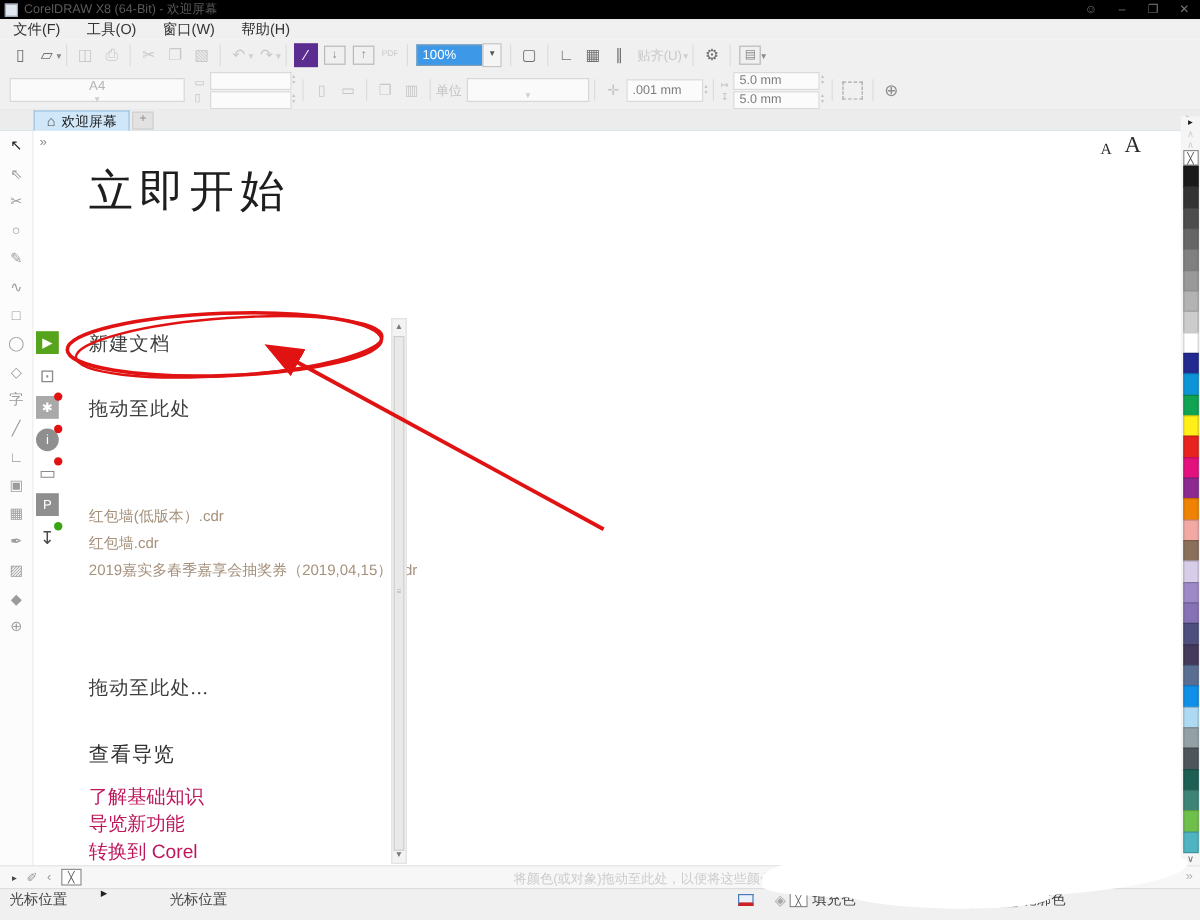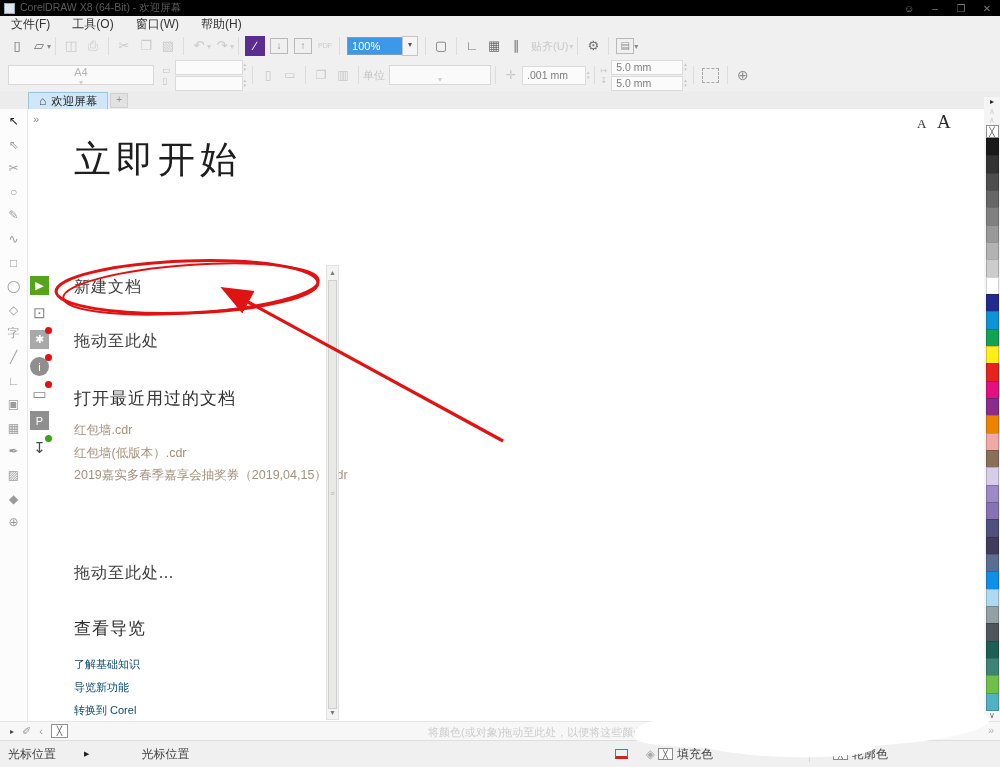--- a/index.html
+++ b/index.html
@@ -48,21 +48,21 @@
   .tool.active{color:#1c1c1c;}
   
   .main{position:absolute;left:28px;top:109px;right:16px;bottom:46px;background:#fff;}
   .collapse{position:absolute;left:5px;top:4px;font-size:11px;color:#8a8a8a;}
   .wheading{position:absolute;left:46px;top:26px;font-family:"Liberation Serif","DejaVu Serif",serif;font-size:37px;color:#1e1e1e;letter-spacing:5px;text-align:right;}
   .witem{position:absolute;left:46px;font-family:"Liberation Serif","DejaVu Serif",serif;font-size:16px;color:#3d3d3d;letter-spacing:1px;}
   .wsection{position:absolute;left:46px;font-family:"Liberation Serif","DejaVu Serif",serif;font-size:17px;color:#2f2f2f;letter-spacing:1px;}
   .recents{position:absolute;left:46px;top:310px;}
   .recent-file{font-size:12.5px;line-height:22.7px;color:#a5917c;}
   .tours{position:absolute;left:46px;top:544px;}
-  .tour-link{font-size:11px;line-height:23px;color:#0c4a6e;}
+  .tour-link{font-size:16px;line-height:23px;color:#be185d;}
   .textsize-a{position:absolute;font-family:"Liberation Serif","DejaVu Serif",serif;color:#2b2b2b;}
   .asmall{left:889px;top:7px;font-size:13px;}
   .abig{left:909px;top:2px;font-size:19px;}
   
   .launcherstrip{position:absolute;left:2px;top:167px;display:flex;flex-direction:column;}
   .launch{width:19px;height:19px;margin-bottom:8px;display:flex;align-items:center;justify-content:center;font-size:11px;position:relative;}
   .launch.circle{border-radius:50%;}
   .launch .badge{position:absolute;top:-3px;right:-3px;width:7px;height:7px;border-radius:50%;}
   
   .wscroll{position:absolute;left:298px;top:156px;width:13px;height:455px;background:#f3f3f3;border:1px solid #e2e2e2;box-sizing:border-box;}
@@ -78,21 +78,21 @@
   .swatches{flex:1;display:flex;flex-direction:column;width:13px;margin-top:1px;}
   .swatch{flex:1;width:13px;border:1px solid rgba(0,0,0,0.18);margin-top:-1px;box-sizing:border-box;}
   .pal-bottom{font-size:8px;color:#6a6a6a;line-height:10px;height:10px;}
   
   .docpal{position:absolute;left:0;right:0;bottom:27px;height:19px;background:#f7f7f7;border-top:1px solid #e4e4e4;display:flex;align-items:center;font-size:11px;color:#9a9a9a;padding-left:10px;box-sizing:border-box;}
   .dp-ic{margin-right:8px;}
   .dp-arrow{font-size:8px;color:#444;}
   .dp-hint{position:absolute;left:428px;top:3px;font-size:11px;color:#cccccc;white-space:nowrap;}
   .dp-expand{position:absolute;right:6px;top:2px;color:#b5b5b5;z-index:9;}
   
-  .statusbar{position:absolute;left:0;right:0;bottom:0;height:27px;background:#f0f0f0;border-top:1px solid #dddddd;display:flex;align-items:center;font-size:12px;color:#3f3f3f;padding:0 8px;box-sizing:border-box;}
+  .statusbar{position:absolute;left:0;right:0;bottom:0;height:27px;background:#f0f0f0;border-top:1px solid #dddddd;display:flex;align-items:flex-start;font-size:12px;color:#3f3f3f;padding:0 8px;box-sizing:border-box;}
   .sarr{font-size:7px;color:#222;margin:0 0 0 28px;}
   .objinfo{margin-left:52px;}
   .sright{margin-left:auto;display:flex;align-items:center;margin-right:104px;}
   .monitor{width:13px;height:10px;border:1px solid #4e79b7;background:#eaf1fa;border-bottom:3px solid #cc2222;box-sizing:border-box;margin-right:18px;}
   .sic{color:#a8a8a8;font-size:12px;margin-right:3px;}
   .sxbox{width:15px;height:12px;border:1px solid #8a8a8a;background:#fff;color:#555;font-size:8px;line-height:11px;text-align:center;margin-right:4px;box-sizing:border-box;}
   .sdiv{width:1px;height:16px;background:#d9d9d9;margin:0 10px 0 96px;}
   
   .whiteout{position:absolute;background:#ffffff;z-index:8;}
   .blob1{left:635px;top:706px;width:355px;height:42px;border-radius:45% 55% 50% 60% / 60% 50% 70% 40%;transform:rotate(-1.5deg);}
@@ -274,24 +274,23 @@
         <div class="launch plain" style="color: rgb(138, 138, 138); font-size: 15px;">⊡</div>
         <div class="launch square" style="background: rgb(169, 169, 169); color: rgb(255, 255, 255);">✱<span class="badge" style="background: rgb(224, 18, 18);"></span></div>
         <div class="launch circle" style="background: rgb(143, 143, 143); color: rgb(255, 255, 255);">i<span class="badge" style="background: rgb(224, 18, 18);"></span></div>
         <div class="launch plain" style="color: rgb(138, 138, 138); font-size: 15px;">▭<span class="badge" style="background: rgb(224, 18, 18);"></span></div>
         <div class="launch square" style="background: rgb(143, 143, 143); color: rgb(255, 255, 255);">P</div>
         <div class="launch plain" style="color: rgb(74, 74, 74); font-size: 15px;">↧<span class="badge" style="background: rgb(58, 165, 20);"></span></div>
       </div>
 
     <div class="witem" style="top:168px;">新建文档</div>
     <div class="witem" style="top:222px;">拖动至此处</div>
-    <div class="wsection" style="top:278px;">打开最近用过的文档</div>
     <div class="recents">
+        <div class="recent-file">红包墙(低版本）.cdr</div>
         <div class="recent-file">红包墙.cdr</div>
-        <div class="recent-file">红包墙(低版本）.cdr</div>
         <div class="recent-file">2019嘉实多春季嘉享会抽奖券（2019,04,15）.cdr</div>
       </div>
     <div class="witem" style="top:454px;">拖动至此处...</div>
     <div class="wsection" style="top:508px;">查看导览</div>
     <div class="tours">
         <div class="tour-link">了解基础知识</div>
         <div class="tour-link">导览新功能</div>
         <div class="tour-link">转换到 Corel</div>
       </div>
 

